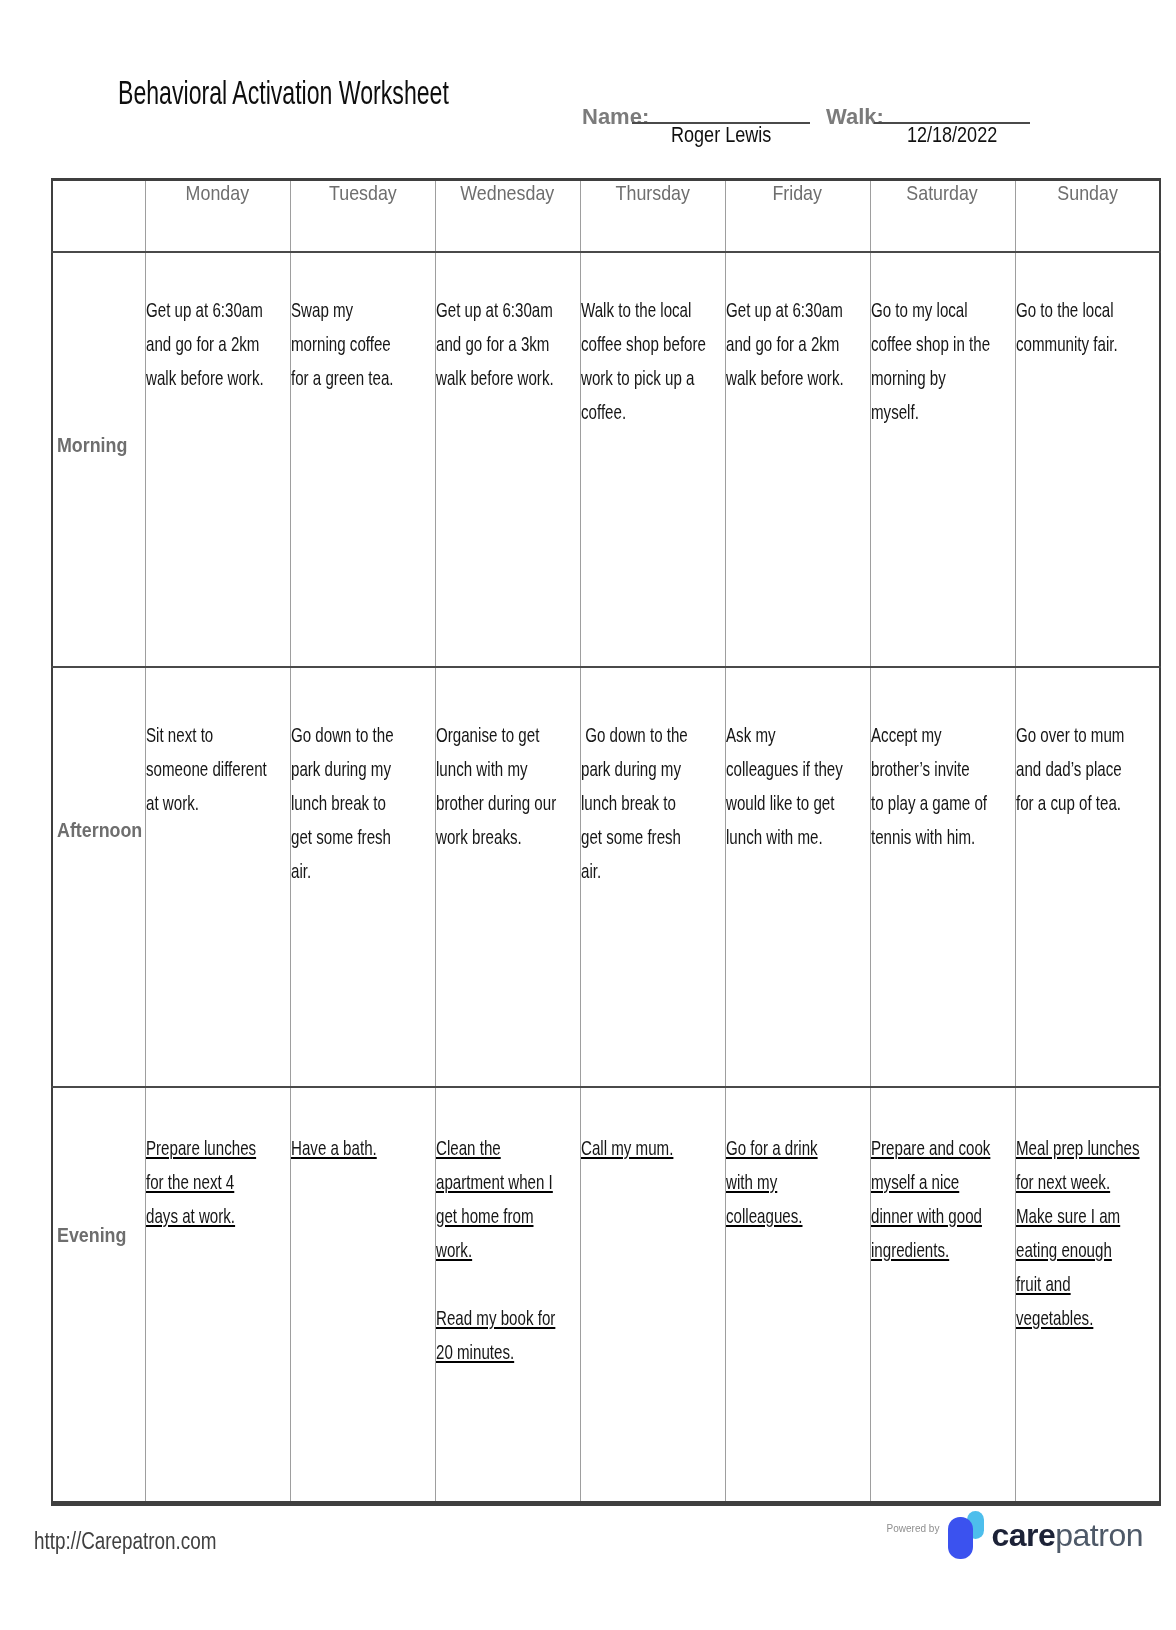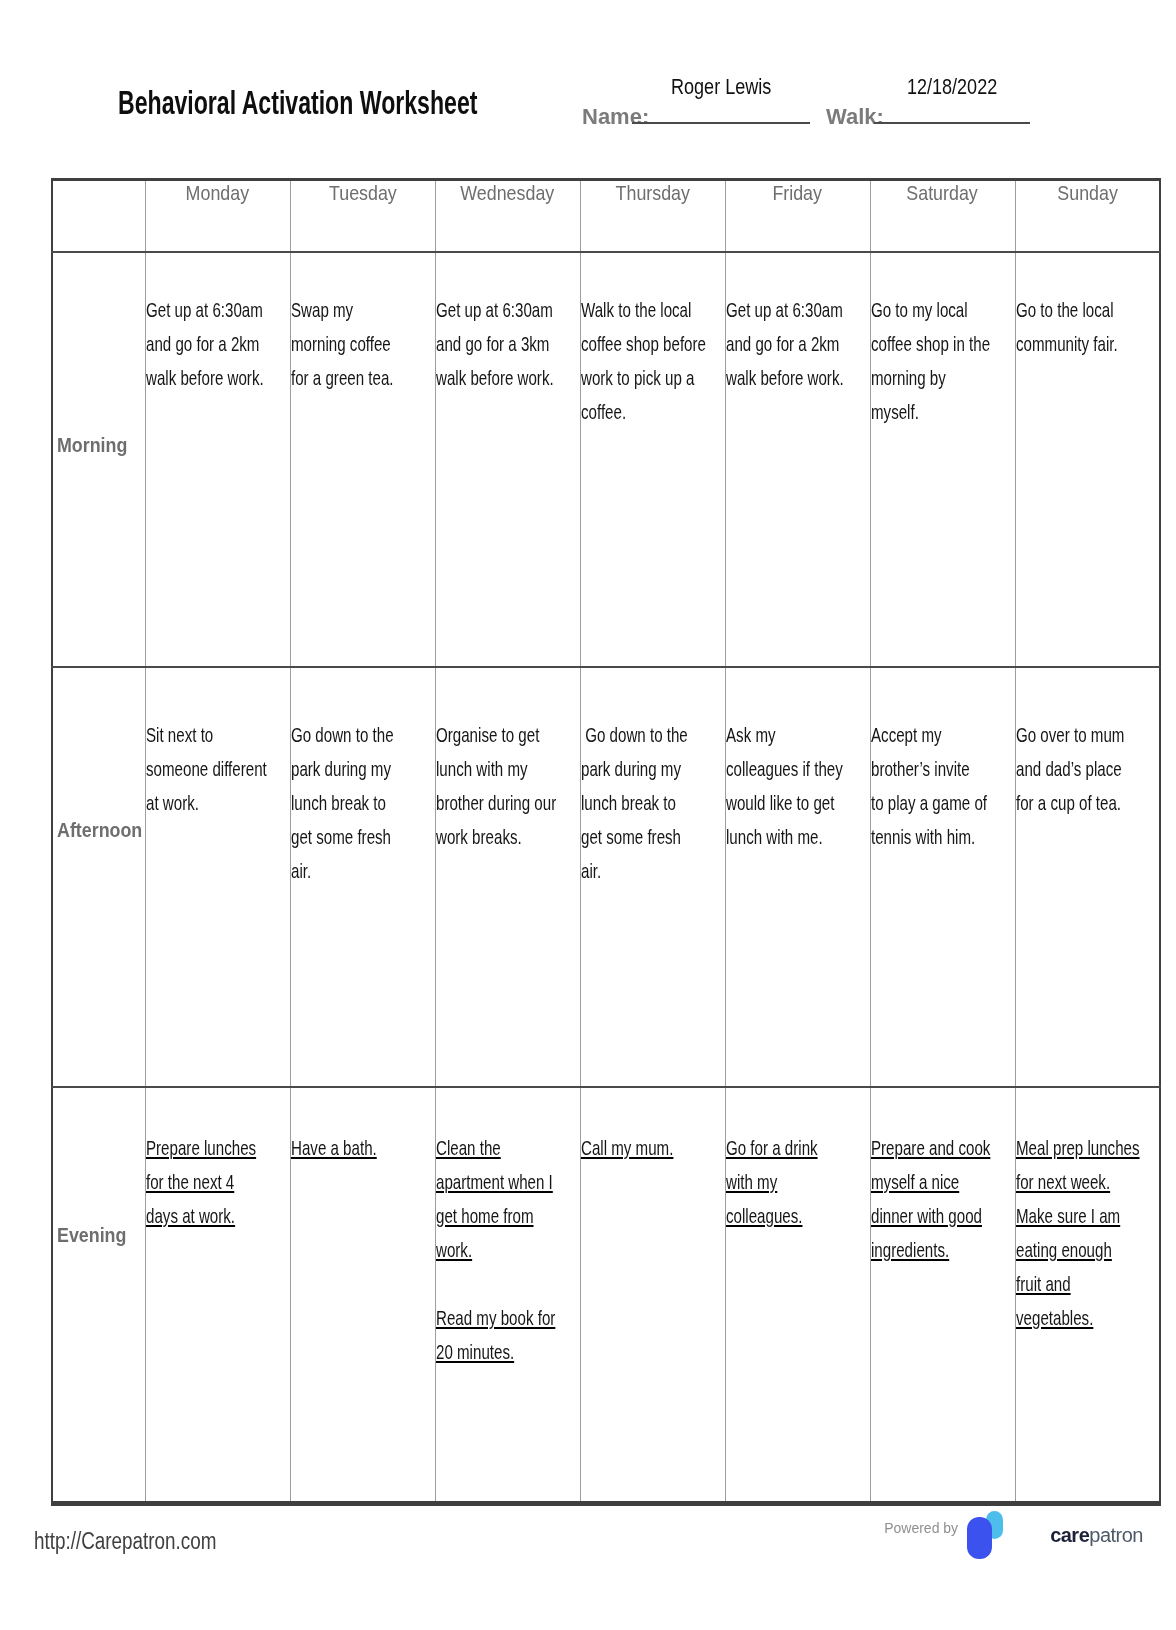--- a/index.html
+++ b/index.html
@@ -8,39 +8,39 @@
     width:1176px;
     height:1630px;
     background:#ffffff;
     font-family:"Liberation Sans","DejaVu Sans",sans-serif;
     overflow:hidden;
   }
   .condensed{display:inline-block;transform-origin:left center;white-space:nowrap;}
 
   
   .page-title{
-    position:absolute;left:118px;top:84px;
-    font-size:33px;font-weight:bold;color:#0e0e0e;text-align:center;
+    position:absolute;left:118px;top:74px;
+    font-size:33px;font-weight:normal;color:#0e0e0e;text-align:center;
   }
   .page-title .condensed{transform:scaleX(0.70);}
   .field-label{
     position:absolute;
     font-size:22px;color:#7b7b7b;font-weight:bold;
   }
   .name-label{left:582px;top:104px;}
   .date-label{left:826px;top:104px;}
   .field-line{
     position:absolute;height:0;
     border-bottom:2px solid #4a4a4a;
   }
   .name-line{left:632px;top:122px;width:178px;}
   .date-line{left:874px;top:122px;width:156px;}
   .field-value{
     position:absolute;
-    font-size:22px;color:#101010;text-align:center;
+    font-size:22px;color:#101010;text-align:center;margin-top:48px;
   }
   .field-value .condensed{transform:scaleX(0.82);transform-origin:center center;}
   .name-value{left:632px;top:74px;width:178px;}
   .date-value{left:874px;top:74px;width:156px;}
 
   
   table.schedule{
     position:absolute;left:51px;top:178px;
     border-collapse:collapse;table-layout:fixed;
     width:1108px;
@@ -92,24 +92,24 @@
     position:absolute;left:34px;top:1528px;
     font-size:23px;color:#404040;
     text-decoration:underline;cursor:pointer;
   }
   .footer-link .condensed{transform:scaleX(0.82);}
   .brand{
     position:absolute;right:33px;top:1510px;
     display:flex;align-items:center;gap:6px;
   }
   .powered{
-    font-size:14px;color:#8f8f8f;
+    font-size:10px;color:#8f8f8f;
     position:relative;top:-7px;margin-right:2px;
   }
-  .wordmark{font-size:20px;letter-spacing:-0.5px;white-space:nowrap;margin-left:40px;}
+  .wordmark{font-size:32px;letter-spacing:-0.5px;white-space:nowrap;}
   .wordmark .care{font-weight:bold;color:#1c2237;}
   .wordmark .patron{font-weight:normal;color:#4e5968;}
 </style>
 </head>
 <body>
 
 <div class="sheet">
 
   <div class="page-title">
     <span class="condensed">Behavioral Activation Worksheet</span>

